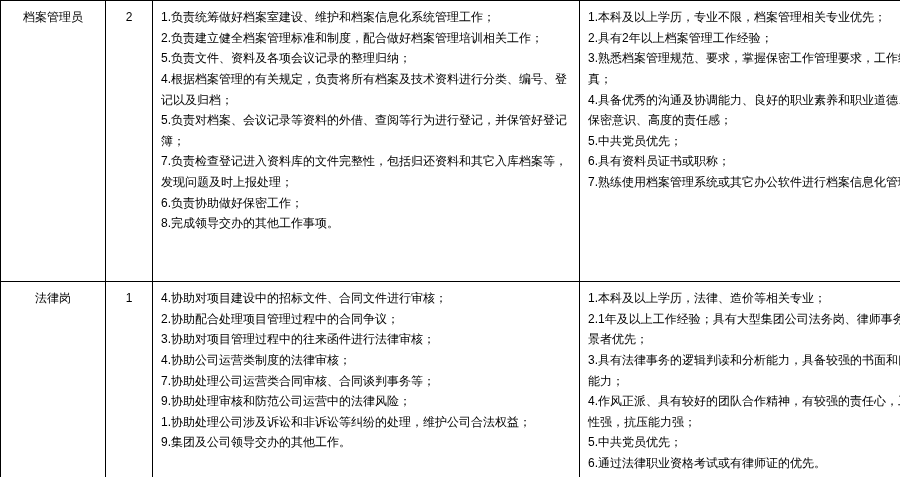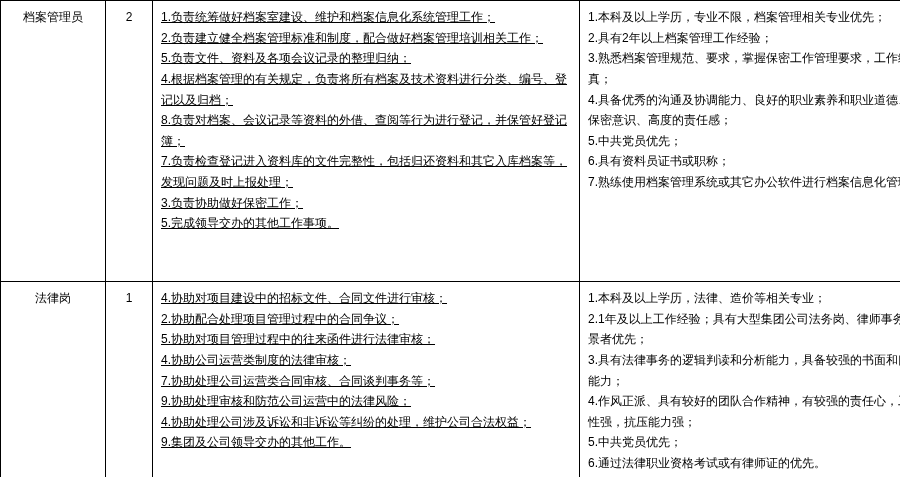--- a/index.html
+++ b/index.html
@@ -36,21 +36,20 @@
   }
   .col-count {
     width: 30px;
     text-align: center;
     vertical-align: middle;
     font-size: 13.6px;
     padding: 6px 2px;
   }
   .col-duty {
     width: 410px;
-    text-decoration: underline;
   }
   .col-req {
     width: 368px;
   }
   
   .row-archivist td { height: 268px; }
   .row-legal td { height: 204px; }
   .lines {
     margin: 0;
   }
@@ -76,24 +75,24 @@
       </td>
       <td class="col-count">
         <span>2</span>
       </td>
       <td class="col-duty">
         <div class="lines">
           <div>1.负责统筹做好档案室建设、维护和档案信息化系统管理工作；</div>
           <div>2.负责建立健全档案管理标准和制度，配合做好档案管理培训相关工作；</div>
           <div>5.负责文件、资料及各项会议记录的整理归纳；</div>
           <div>4.根据档案管理的有关规定，负责将所有档案及技术资料进行分类、编号、登记以及归档；</div>
-          <div>8.负责对档案、会议记录等资料的外借、查阅等行为进行登记，并保管好登记簿；</div>
+          <div>5.负责对档案、会议记录等资料的外借、查阅等行为进行登记，并保管好登记簿；</div>
           <div>7.负责检查登记进入资料库的文件完整性，包括归还资料和其它入库档案等，发现问题及时上报处理；</div>
-          <div>3.负责协助做好保密工作；</div>
-          <div>5.完成领导交办的其他工作事项。</div>
+          <div>6.负责协助做好保密工作；</div>
+          <div>8.完成领导交办的其他工作事项。</div>
         </div>
       </td>
       <td class="col-req">
         <div class="lines">
           <div>1.本科及以上学历，专业不限，档案管理相关专业优先；</div>
           <div>2.具有2年以上档案管理工作经验；</div>
           <div>3.熟悉档案管理规范、要求，掌握保密工作管理要求，工作细致认真；</div>
           <div>4.具备优秀的沟通及协调能力、良好的职业素养和职业道德、严格的保密意识、高度的责任感；</div>
           <div>5.中共党员优先；</div>
           <div>6.具有资料员证书或职称；</div>
@@ -105,25 +104,25 @@
       <td class="col-title">
         <span class="title-text">法律岗</span>
       </td>
       <td class="col-count">
         <span>1</span>
       </td>
       <td class="col-duty">
         <div class="lines">
           <div>4.协助对项目建设中的招标文件、合同文件进行审核；</div>
           <div>2.协助配合处理项目管理过程中的合同争议；</div>
-          <div>5.协助对项目管理过程中的往来函件进行法律审核；</div>
+          <div>3.协助对项目管理过程中的往来函件进行法律审核；</div>
           <div>4.协助公司运营类制度的法律审核；</div>
           <div>7.协助处理公司运营类合同审核、合同谈判事务等；</div>
           <div>9.协助处理审核和防范公司运营中的法律风险；</div>
-          <div>4.协助处理公司涉及诉讼和非诉讼等纠纷的处理，维护公司合法权益；</div>
+          <div>1.协助处理公司涉及诉讼和非诉讼等纠纷的处理，维护公司合法权益；</div>
           <div>9.集团及公司领导交办的其他工作。</div>
         </div>
       </td>
       <td class="col-req">
         <div class="lines">
           <div>1.本科及以上学历，法律、造价等相关专业；</div>
           <div>2.1年及以上工作经验；具有大型集团公司法务岗、律师事务所工作背景者优先；</div>
           <div>3.具有法律事务的逻辑判读和分析能力，具备较强的书面和口头表达能力；</div>
           <div>4.作风正派、具有较好的团队合作精神，有较强的责任心，工作主动性强，抗压能力强；</div>
           <div>5.中共党员优先；</div>

